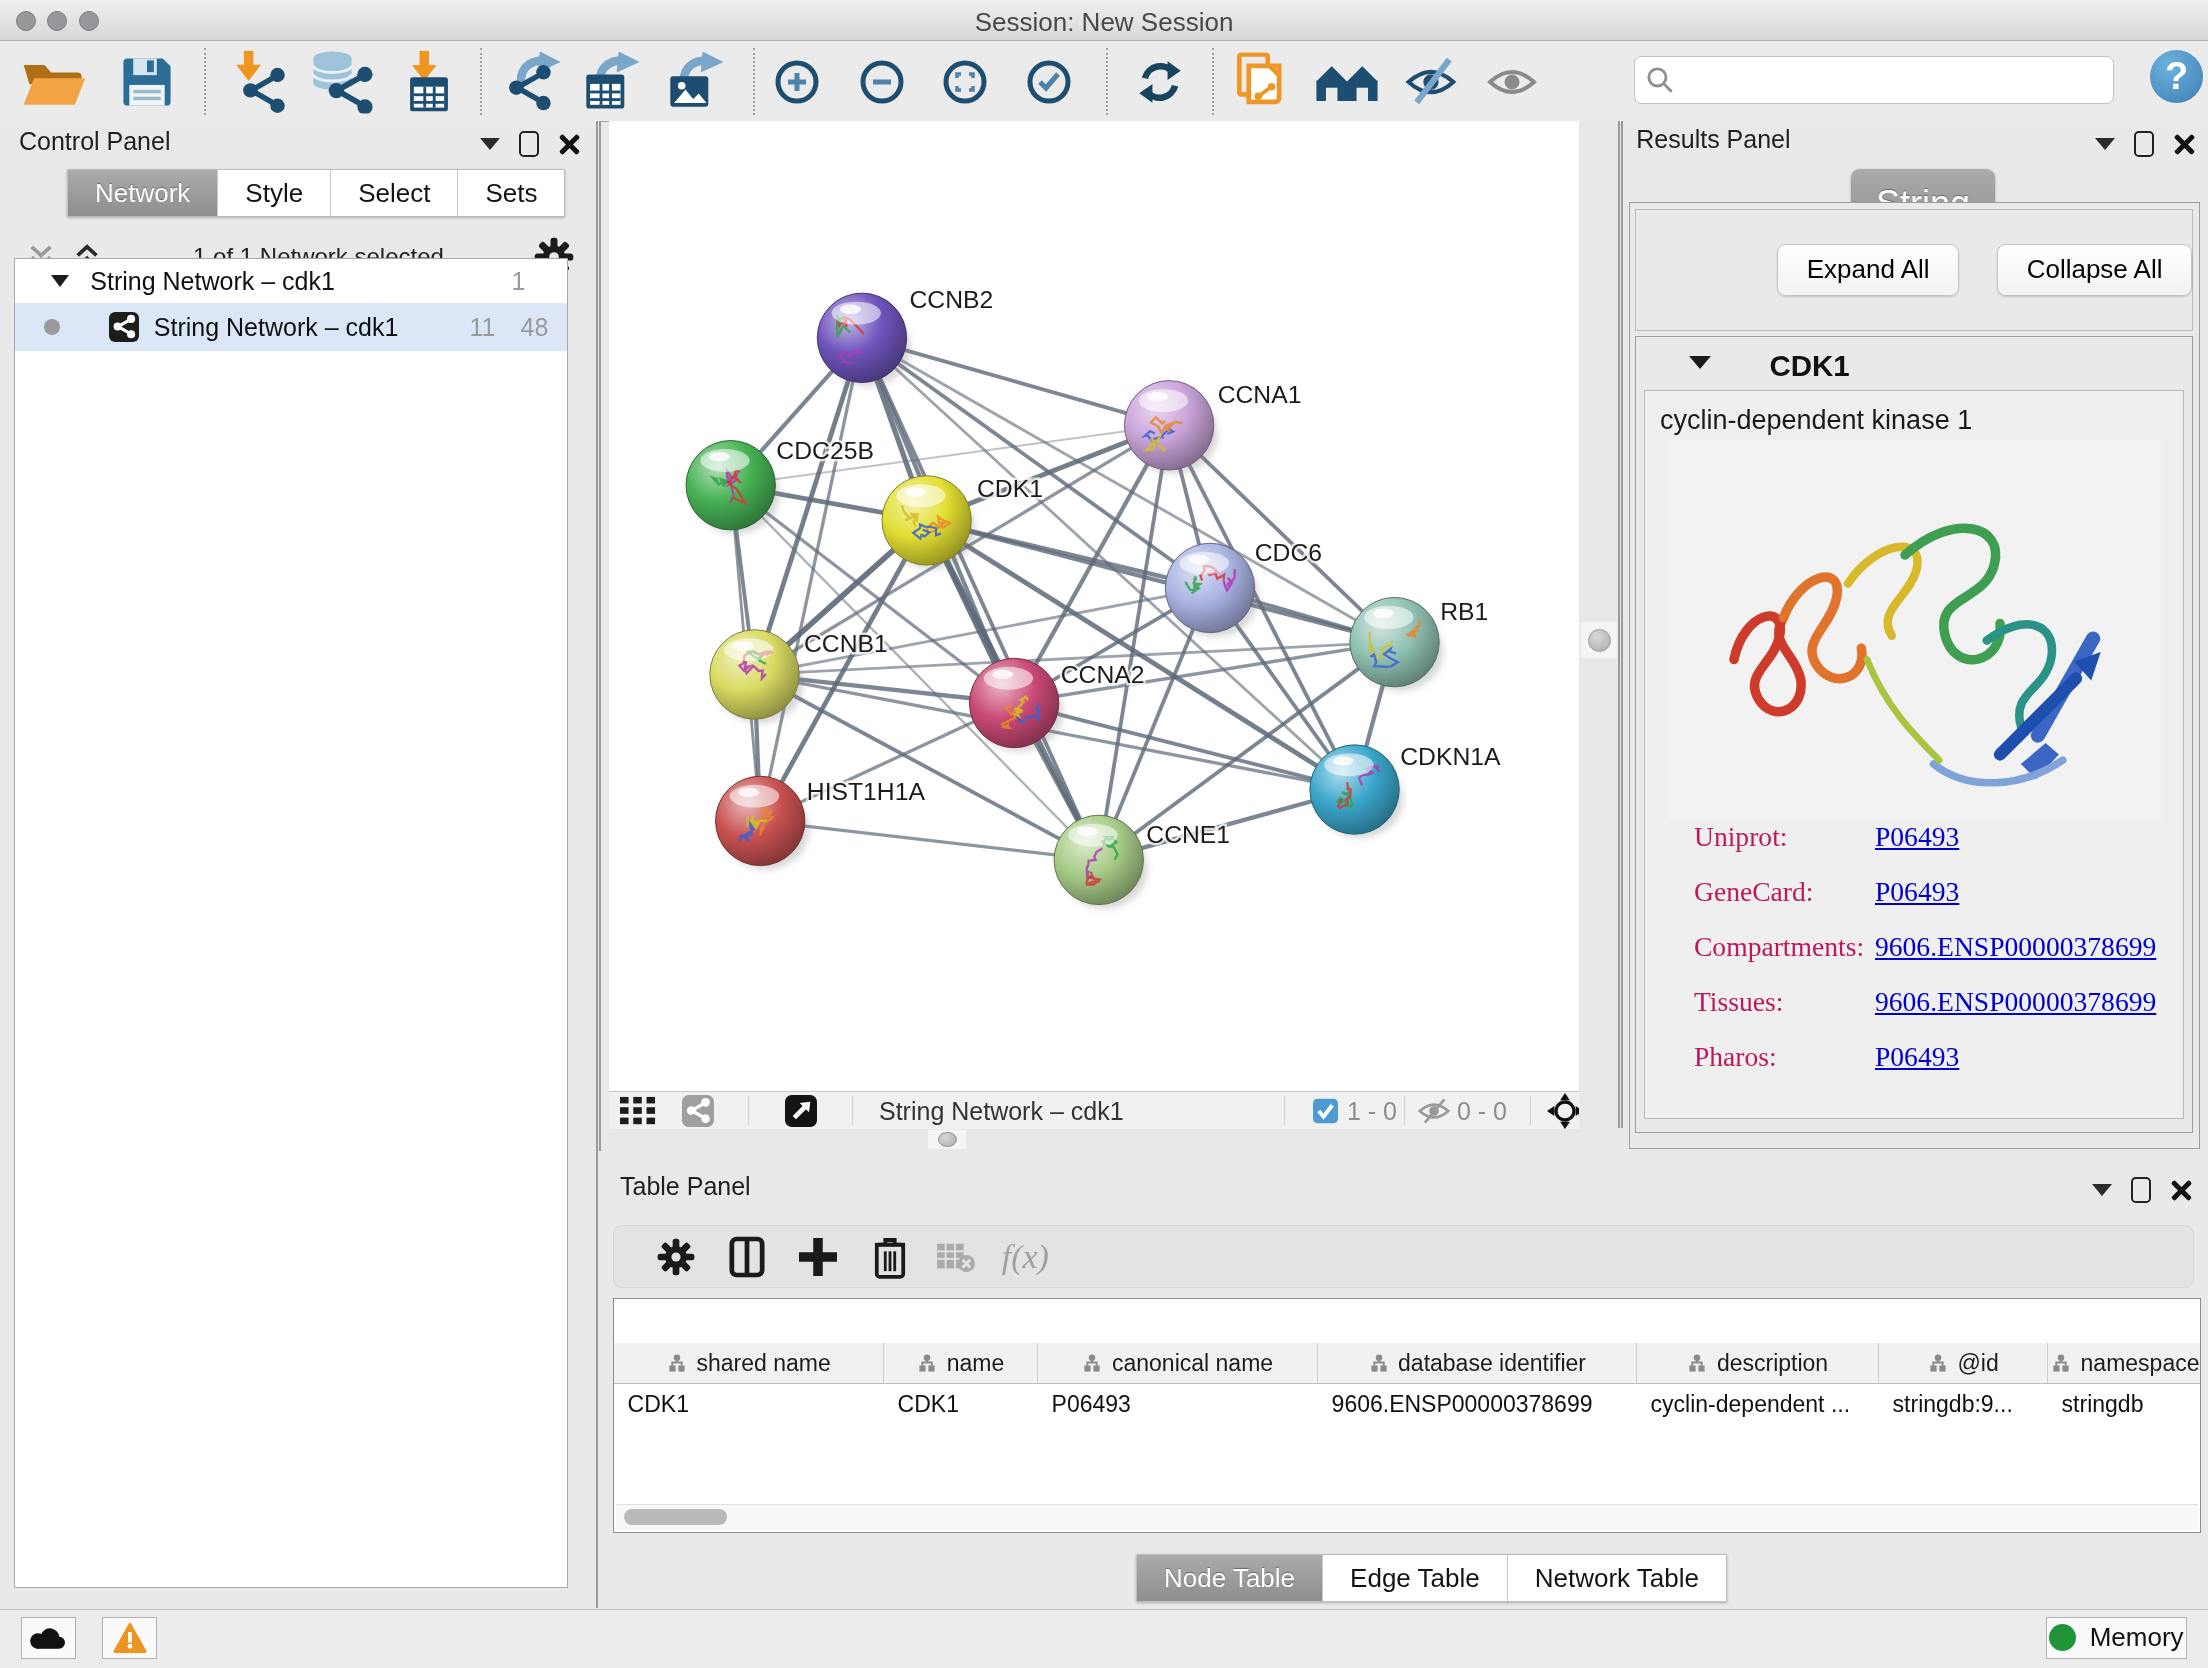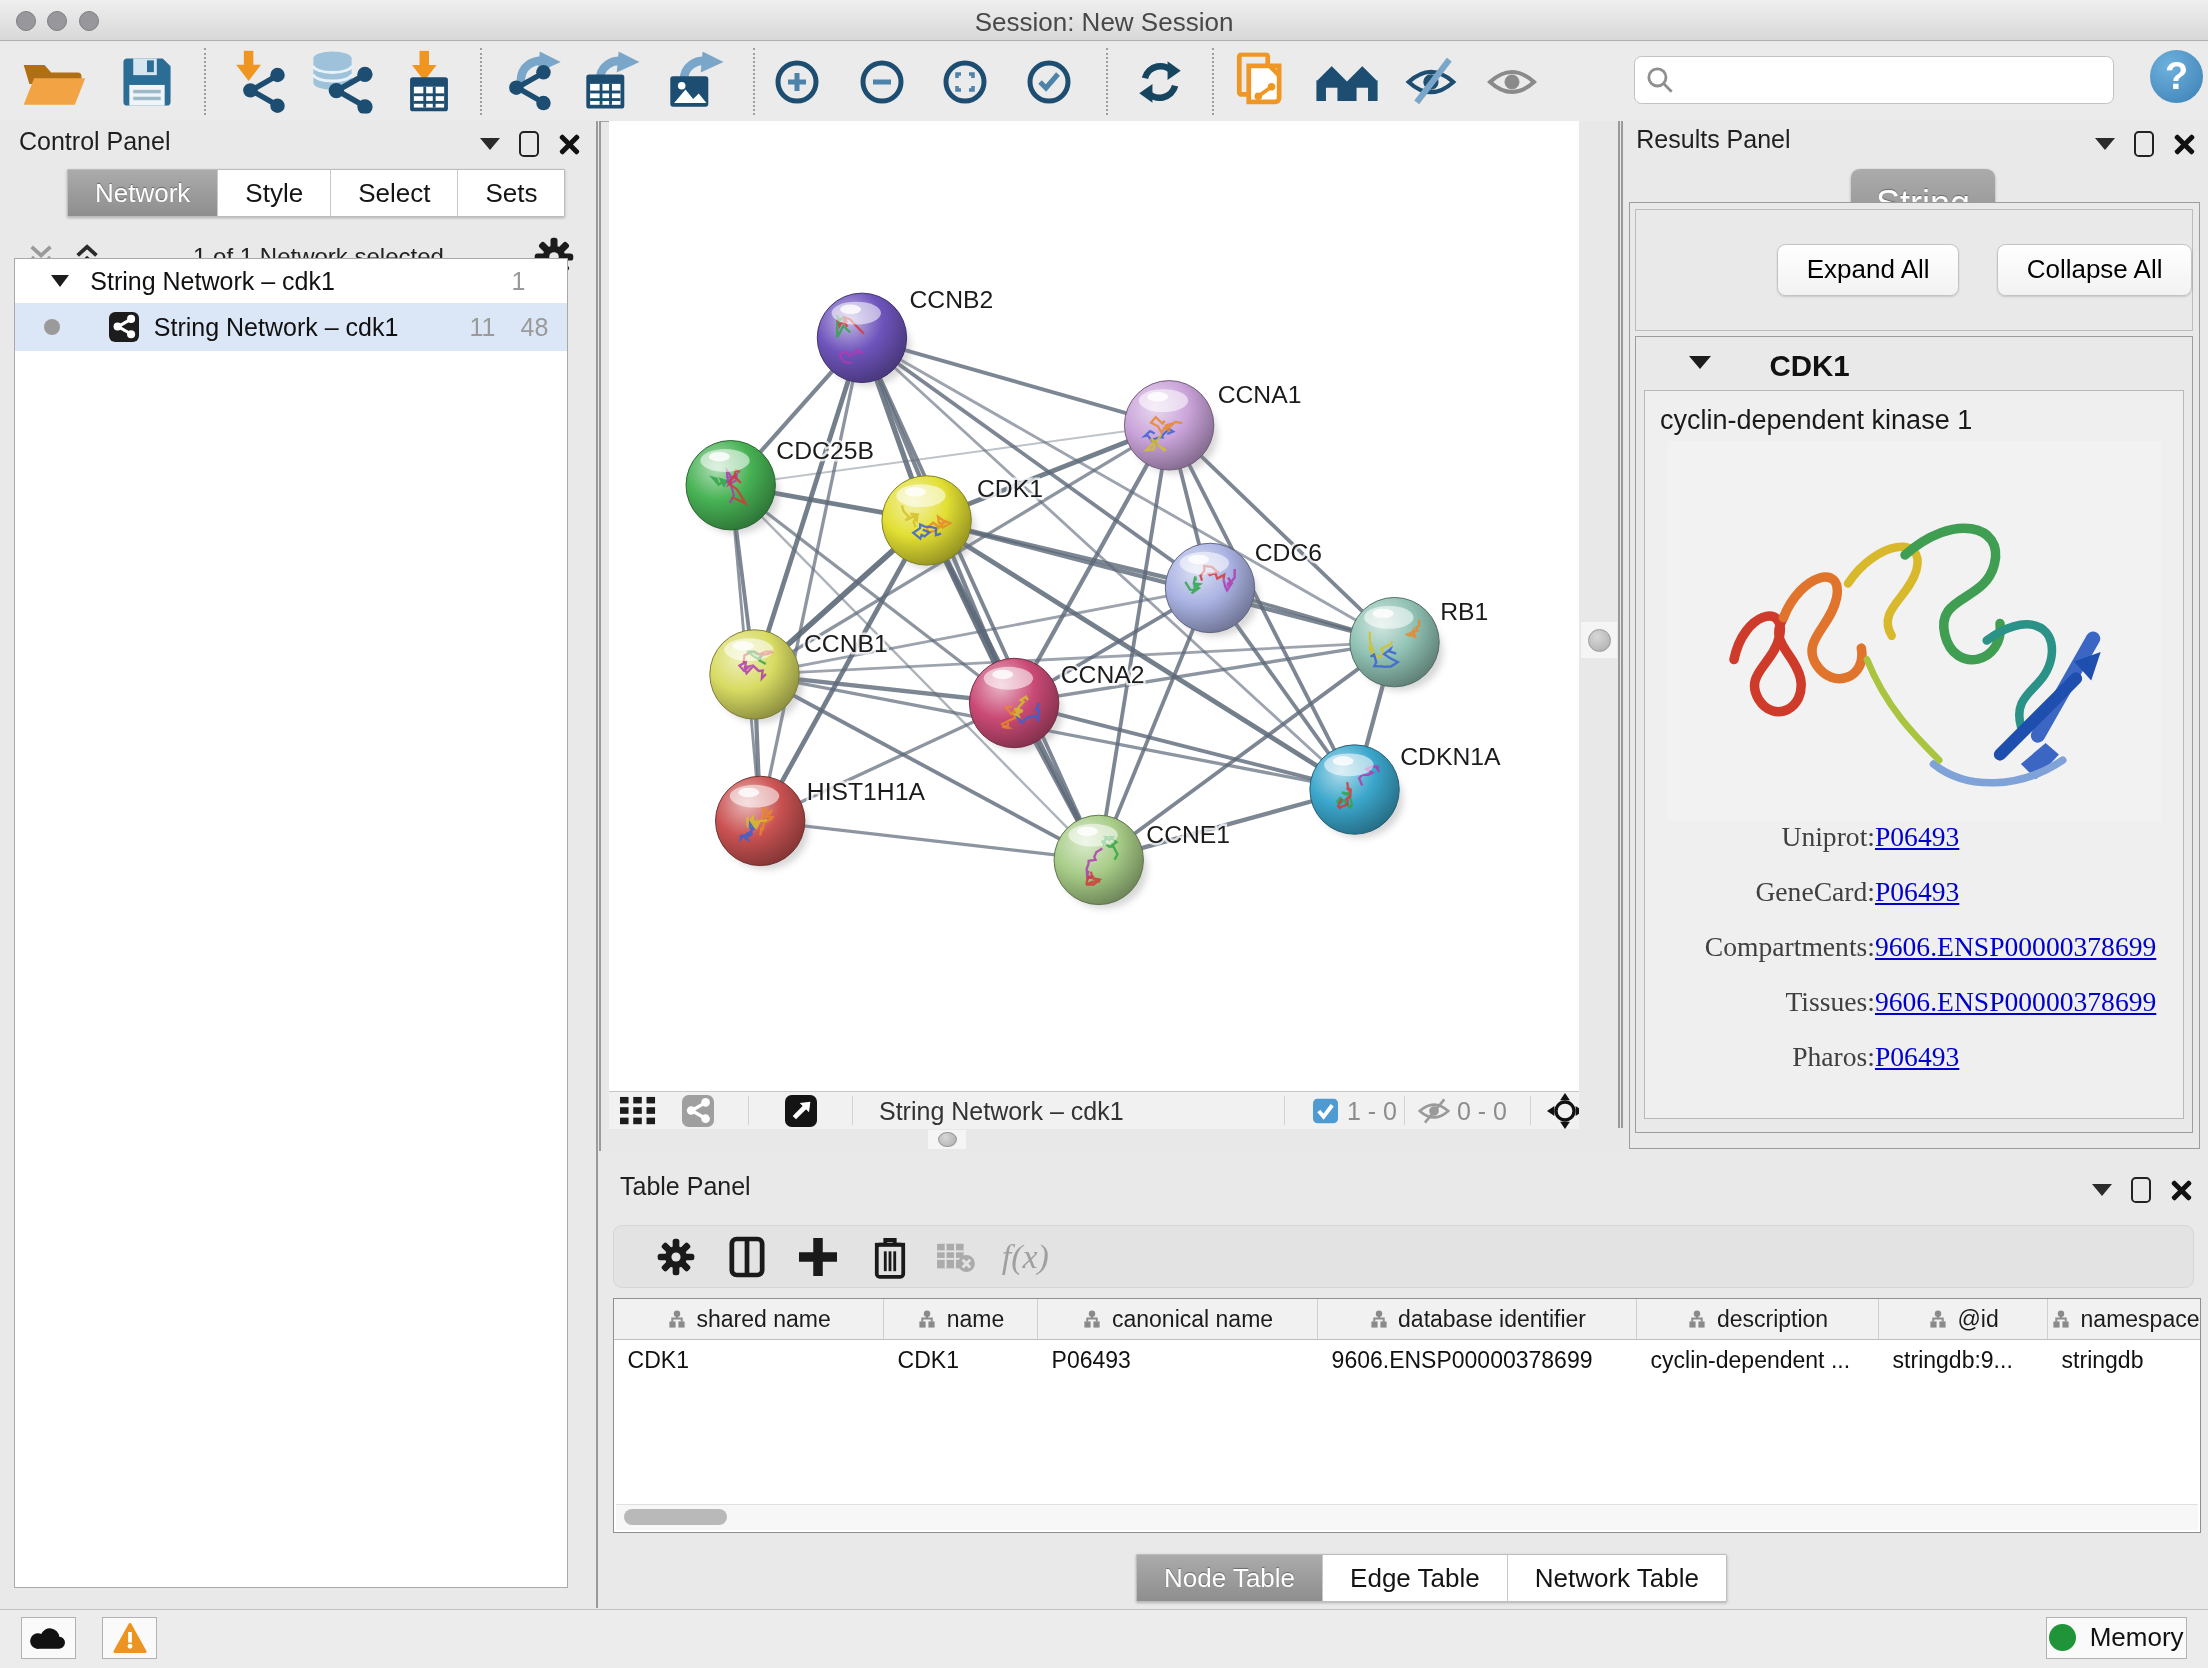--- a/index.html
+++ b/index.html
@@ -69,31 +69,31 @@
     font-size:26px;padding:9.5px 28.5px;box-shadow:0 1px 1.9px rgba(0,0,0,.15);}
   .rp-section{margin:5.7px;border:1px solid #9d9d9d;height:797px;box-sizing:border-box;}
   .rp-sec-head{position:relative;height:53px;}
   .rp-sec-head .tri{position:absolute;left:53px;top:19px;width:0;height:0;border:11.4px solid transparent;border-top:13.3px solid #1c1c1c;}
   .rp-sec-head .gene{position:absolute;left:133px;top:11.4px;font-size:29.5px;font-weight:bold;color:#111;}
   .rp-inner{margin:0 7.6px 7.6px 7.6px;border:1px solid #b8b8b8;background:#efefef;height:729px;box-sizing:border-box;overflow:hidden;}
   .rp-desc{font-size:27px;color:#1a1a1a;padding:13.3px 0 0 15px;}
   .rp-protein{display:block;margin:5.7px auto 0 auto;}
   .xl-title{font-family:"Liberation Serif",serif;font-weight:bold;font-size:29.5px;color:#111;margin:1.9px 0 7.6px 27px;}
   .xl-row{display:flex;font-family:"Liberation Serif",serif;font-size:27.6px;margin:0 0 23px 49px;}
-  .xl-row .lbl{width:181px;color:#404040;text-align:right;}
+  .xl-row .lbl{width:181px;color:#be185d;}
   .xl-row .lnk{color:#0000cc;text-decoration:underline;}
   
   .tp{position:absolute;left:599px;top:1151px;width:1609px;height:457px;background:#e9e9e9;}
   .tp-head{position:absolute;left:21px;top:21px;}
   .tp-ctrls{position:absolute;right:15px;top:23px;}
   .tp-toolbar{position:absolute;left:14.3px;top:74px;width:1581px;height:63px;background:#e3e3e3;border:1px solid #d6d6d6;border-radius:8.6px;box-sizing:border-box;}
   .tp-tool{position:absolute;top:50%;transform:translate(-50%,-50%);}
   .fx{font-family:"Liberation Serif",serif;font-style:italic;font-size:34px;color:#a0a0a0;}
   .tbl{position:absolute;left:14.3px;top:147px;width:1588px;height:235px;background:#fff;border:1.9px solid #8f8f8f;box-sizing:border-box;overflow:hidden;}
-  .tbl-header{display:flex;height:40px;background:#f1f1f1;border-bottom:1.9px solid #bfbfbf;}
+  .tbl-header{display:flex;height:40px;background:#f1f1f1;border-bottom:1.9px solid #bfbfbf;margin-top:44px;}
   .th{display:flex;align-items:center;justify-content:center;gap:9.5px;font-size:23px;color:#1c1c1c;
     border-right:1px solid #cfcfcf;box-sizing:border-box;overflow:hidden;white-space:nowrap;flex:none;}
   .tbl-row{display:flex;height:40px;background:#fff;}
   .td{display:flex;align-items:center;font-size:23px;color:#111;padding-left:13.3px;box-sizing:border-box;
     overflow:hidden;white-space:nowrap;flex:none;}
   .hscroll{position:absolute;left:1.9px;bottom:1.9px;right:1.9px;height:25px;background:#f7f7f7;border-top:1px solid #e0e0e0;}
   .hscroll .thumb{position:absolute;left:7.6px;top:3.8px;width:103px;height:16px;border-radius:8.6px;background:#b9b9b9;}
   .tp-tabs{position:absolute;left:537px;top:403px;}
   
   .statusbar{position:absolute;left:0;top:1609px;width:100%;height:59px;background:#ececec;border-top:1.9px solid #c2c2c2;box-sizing:border-box;}

